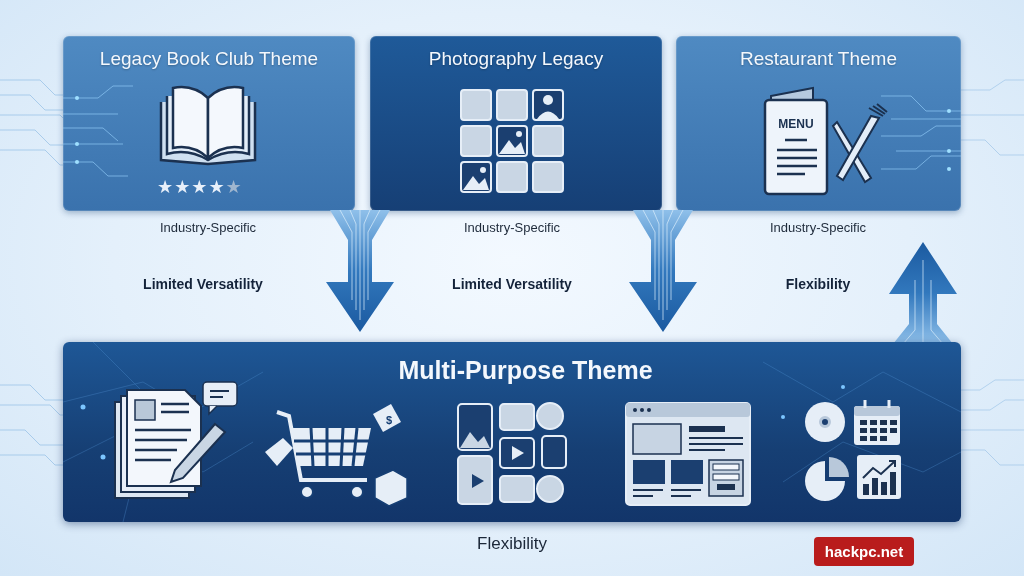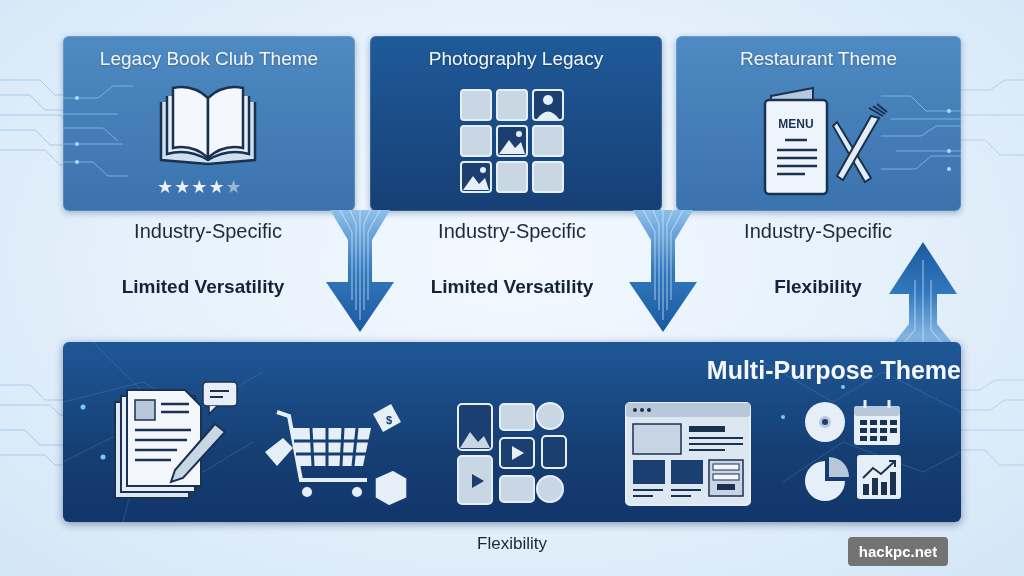--- a/index.html
+++ b/index.html
@@ -19,40 +19,40 @@
   }
   .card-light { background: linear-gradient(180deg, #4f8ac2 0%, #3a72ad 100%); }
   .card-dark { background: linear-gradient(180deg, #1f5a99 0%, #163f75 100%); }
   .card-title {
     position: absolute; left: 0; right: 0; top: 12px;
     text-align: center; color: #f4f8fd; font-weight: normal; font-size: 19px;
     text-shadow: 0 1px 2px rgba(0,0,0,0.25);
   }
   .card-icon { position: absolute; }
   .sub-label {
-    position: absolute; font-size: 20px; color: #1e2a3a; text-align: center; width: 290px;
+    position: absolute; font-size: 13px; color: #1e2a3a; text-align: center; width: 290px;
   }
   .bold-label {
-    position: absolute; font-size: 19px; font-weight: bold; color: #14233a; text-align: center; width: 240px;
+    position: absolute; font-size: 14px; font-weight: bold; color: #14233a; text-align: center; width: 240px;
   }
   .bottom-panel {
     position: absolute; left: 63px; top: 342px; width: 898px; height: 180px;
     border-radius: 6px;
     background: linear-gradient(180deg, #1e5796 0%, #163f74 60%, #12356a 100%);
     box-shadow: 0 2px 8px rgba(10,40,90,0.45);
     overflow: hidden;
   }
   .bottom-title {
-    position: absolute; left: 0; right: 0; top: 14px; text-align: right;
+    position: absolute; left: 0; right: 0; top: 14px; text-align: center;
     color: #f4f8fd; font-weight: bold; font-size: 25px; padding-left: 27px;
   }
   .arrow { position: absolute; }
   .watermark {
-    position: absolute; left: 848px; top: 537px; width: 100px; height: 29px;
-    background: #737373; border-radius: 4px; color: #fff; font-weight: bold;
+    position: absolute; left: 814px; top: 537px; width: 100px; height: 29px;
+    background: #b91c1c; border-radius: 4px; color: #fff; font-weight: bold;
     font-size: 15px; display: flex; align-items: center; justify-content: center;
   }
   .bottom-flex-label {
     position: absolute; left: 412px; top: 534px; width: 200px; text-align: center;
     font-size: 17px; color: #1b2738;
   }
 </style>
 </head>
 <body>
 

